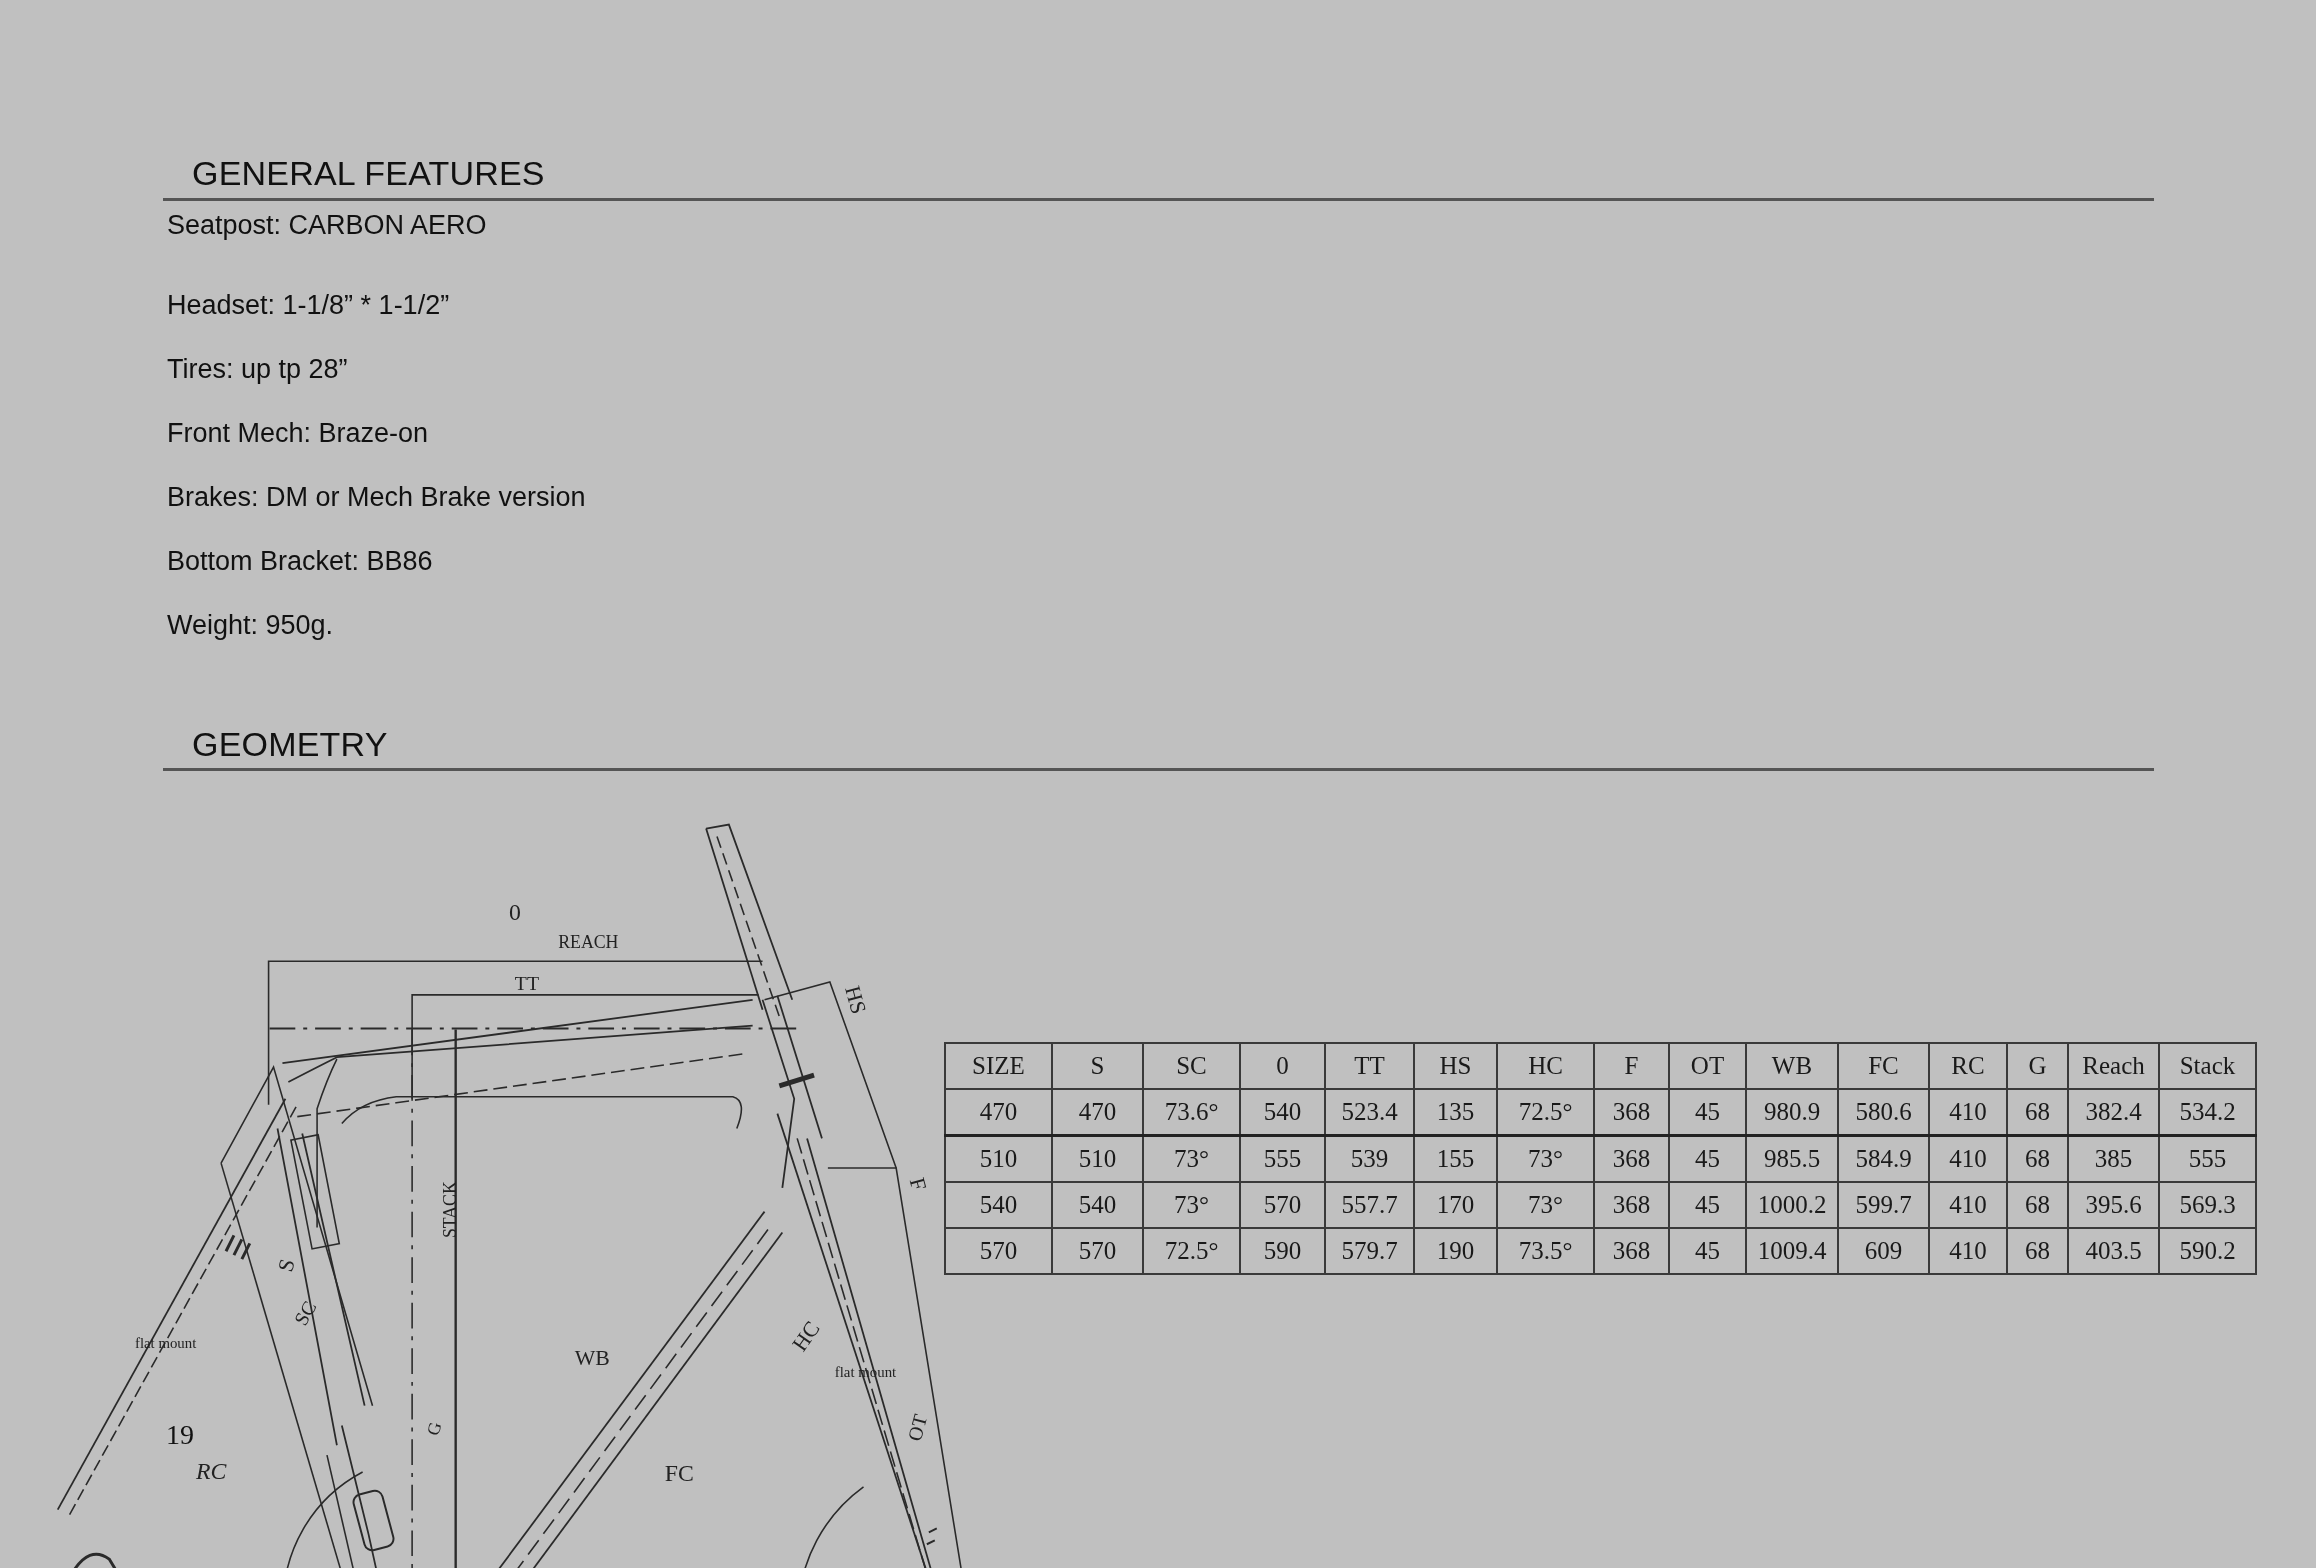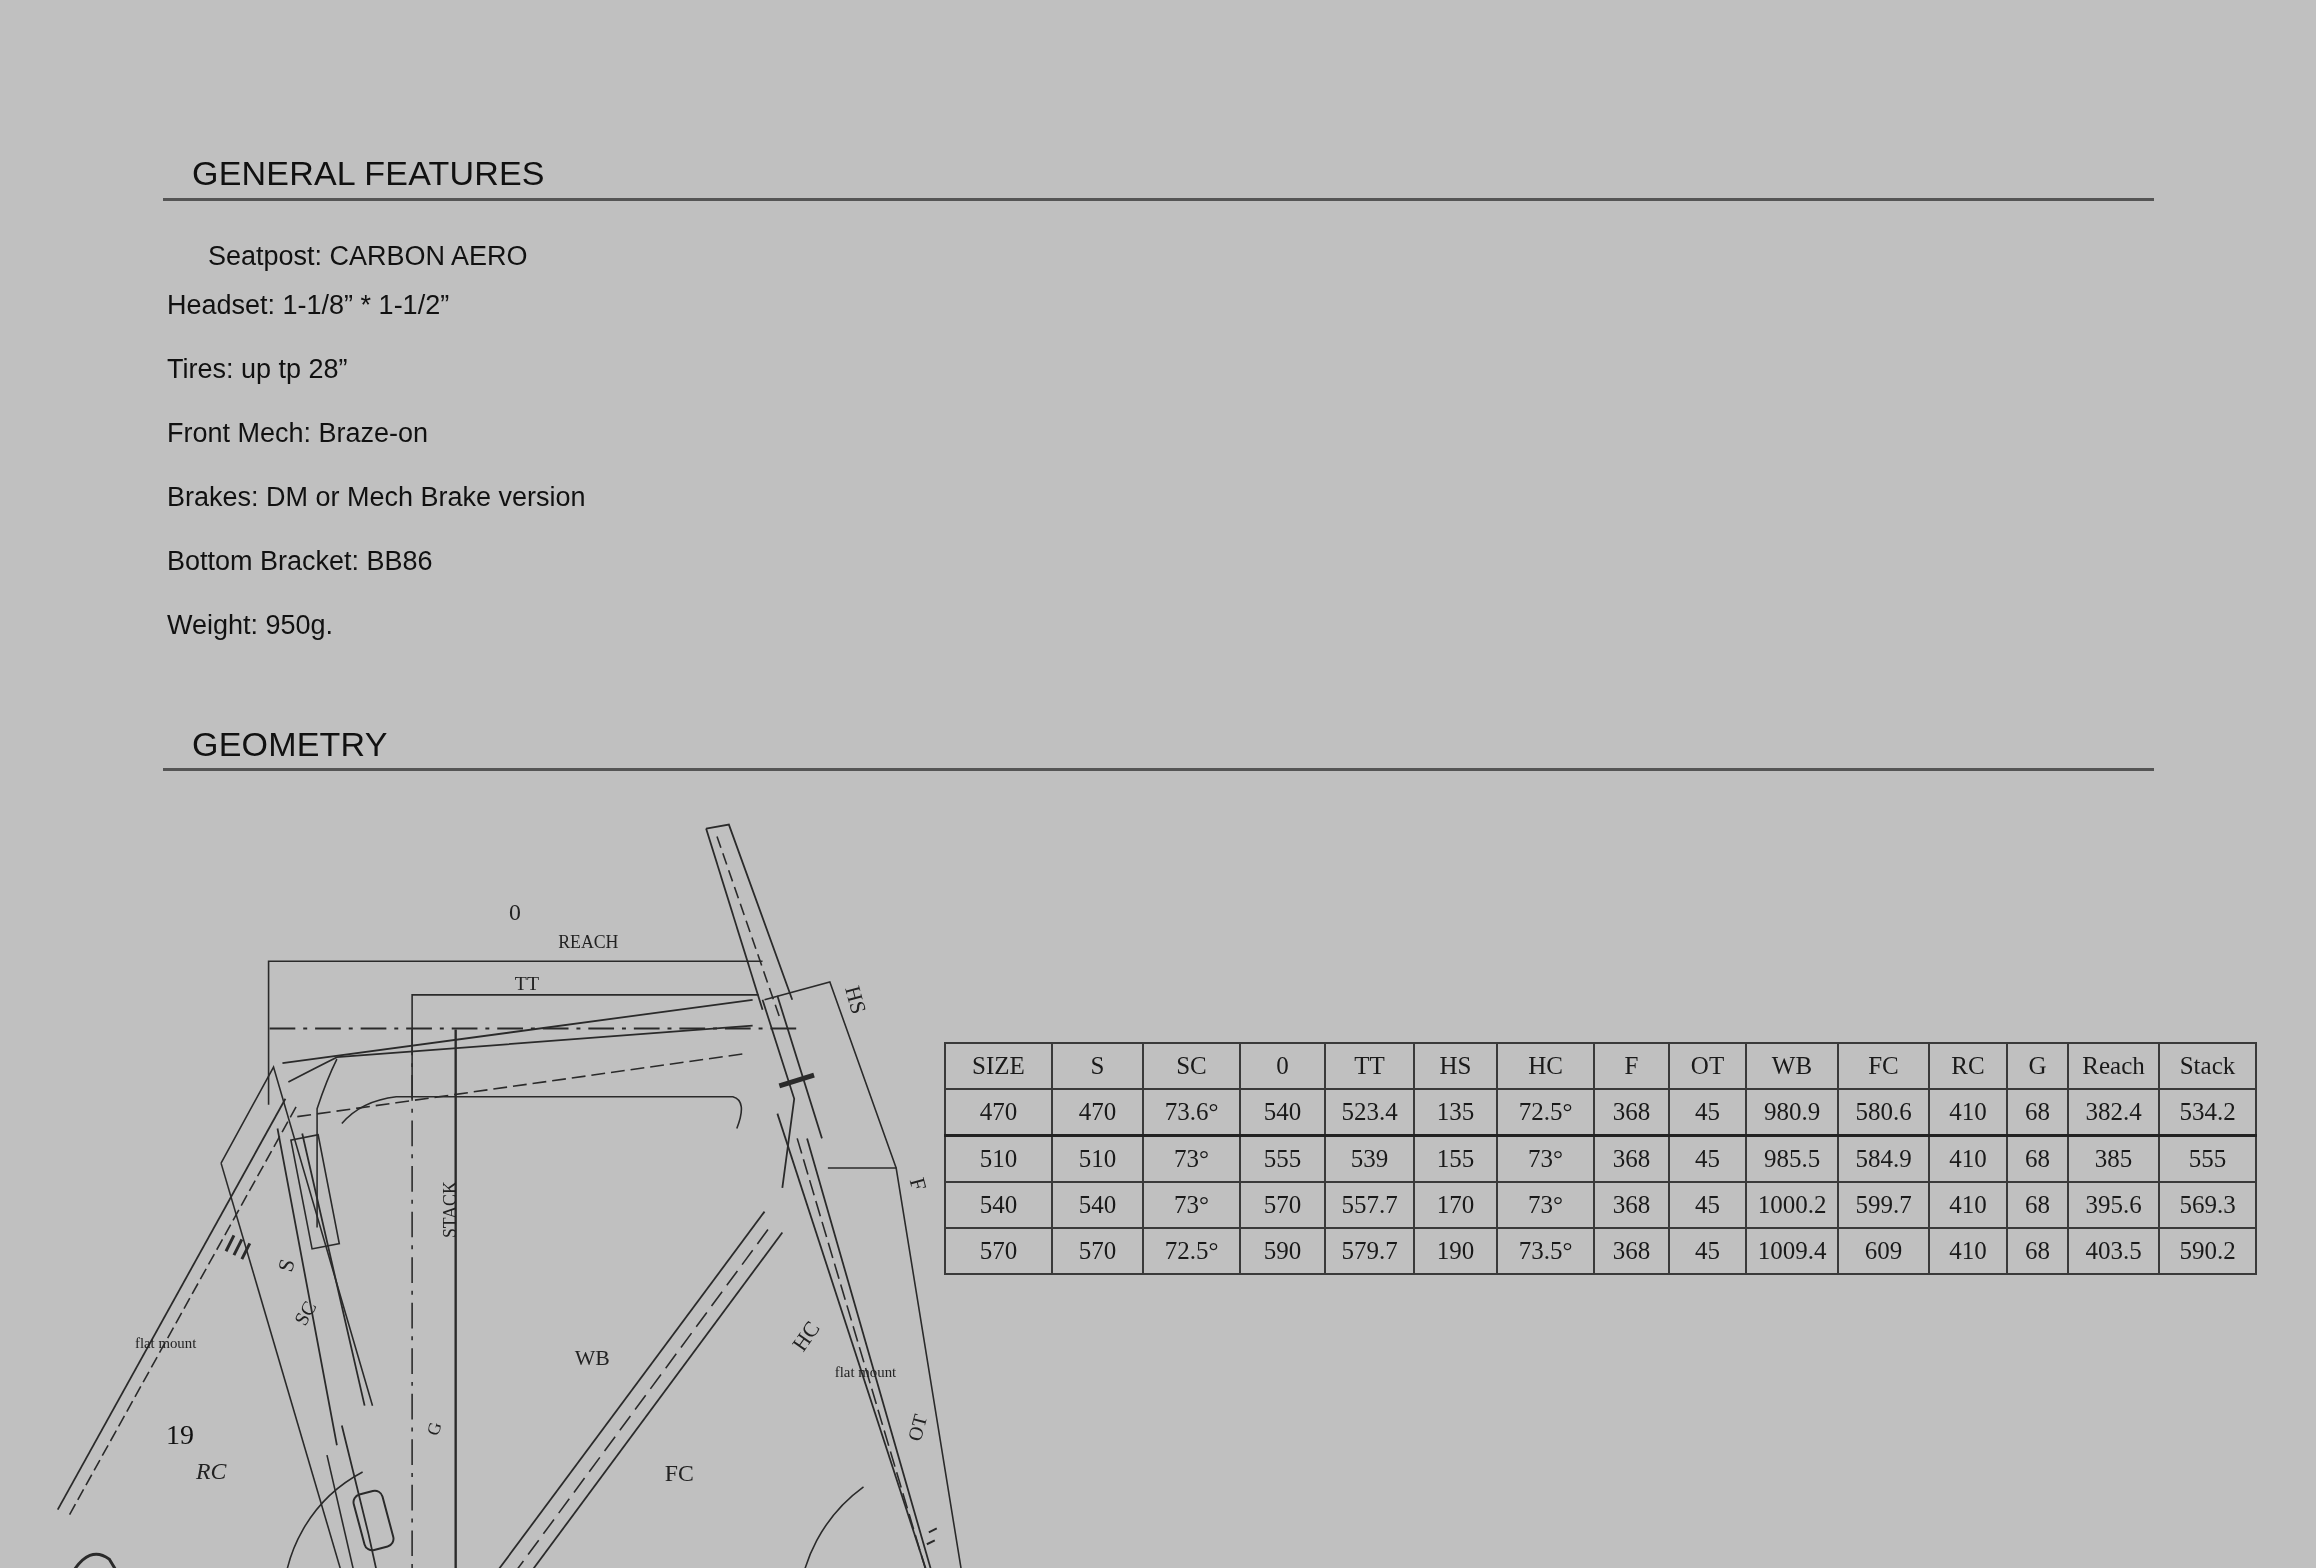--- a/index.html
+++ b/index.html
@@ -46,21 +46,21 @@
     fill: #222;
   }
 </style>
 </head>
 <body>
 
 <h2 class="section-title" style="top:142px;">GENERAL FEATURES</h2>
 <div class="rule" style="top:198px;"></div>
 
 <div>
-  <div class="feature" style="top:241px;margin-left:41px;">Seatpost: CARBON AERO</div>
+  <div class="feature" style="top:210px;">Seatpost: CARBON AERO</div>
   <div class="feature" style="top:290px;">Headset: 1-1/8” * 1-1/2”</div>
   <div class="feature" style="top:354px;">Tires: up tp 28”</div>
   <div class="feature" style="top:418px;">Front Mech: Braze-on</div>
   <div class="feature" style="top:482px;">Brakes: DM or Mech Brake version</div>
   <div class="feature" style="top:546px;">Bottom Bracket: BB86</div>
   <div class="feature" style="top:610px;">Weight: 950g.</div>
 </div>
 
 <h2 class="section-title" style="top:713px;">GEOMETRY</h2>
 <div class="rule" style="top:768px;"></div>

